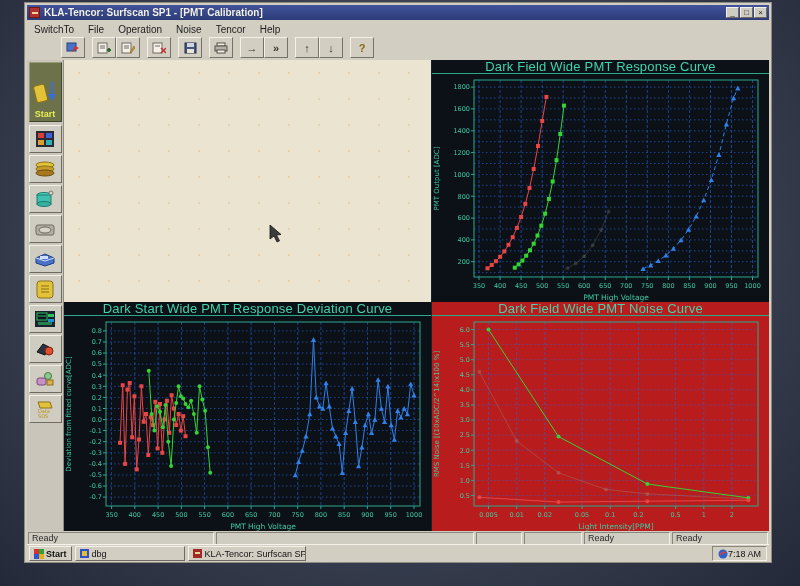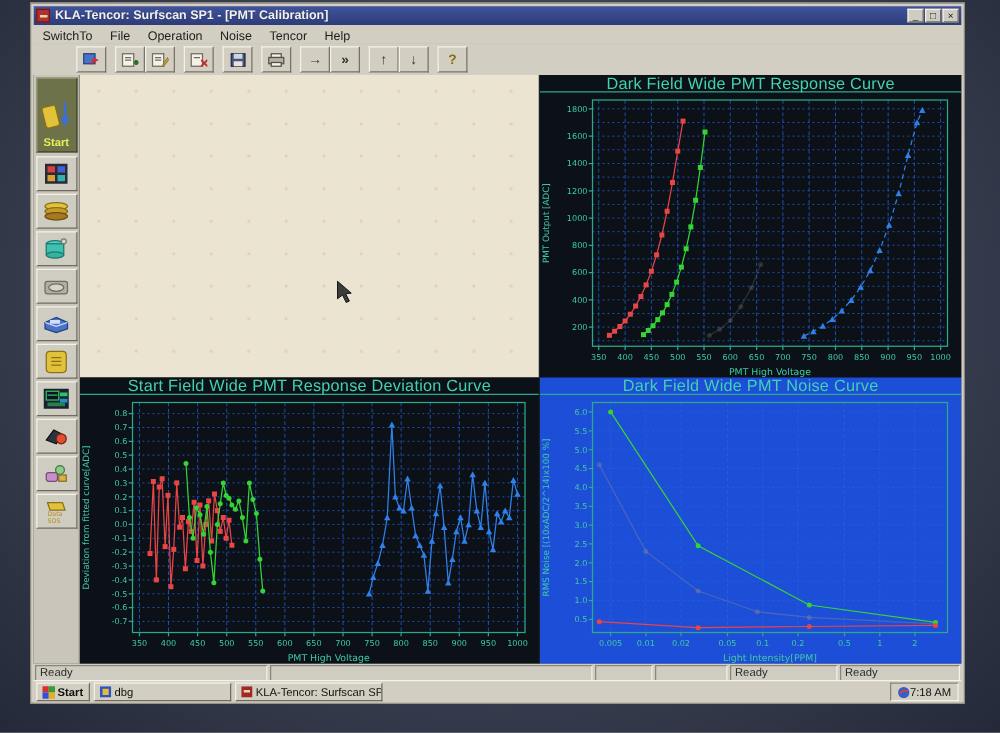--- a/index.html
+++ b/index.html
@@ -43,21 +43,21 @@
   .sbtn{width:33px;height:28px;margin:2px auto;background:#cfccc2;border:1px solid;
     border-color:#f4f1e8 #6f6b62 #6f6b62 #f4f1e8;box-sizing:border-box;
     display:flex;align-items:center;justify-content:center;}
   .content{position:absolute;left:37px;top:0;right:0;bottom:0;}
   .q{position:absolute;box-sizing:border-box;}
   .q-tl{left:0;top:0;width:368px;height:242px;background:#eae4d0;
     background-image:radial-gradient(circle,rgba(225,160,90,.30) 1px,transparent 1.5px);
     background-size:30px 26px;border-right:1px solid #1a2028;}
   .q-tr{left:368px;top:0;right:0;height:242px;background:#0c1118;}
   .q-bl{left:0;top:242px;width:368px;bottom:0;background:#0c1118;border-right:1px solid #1a2028;}
-  .q-br{left:368px;top:242px;right:0;bottom:0;background:#1d4ed8;}
+  .q-br{left:368px;top:242px;right:0;bottom:0;background:#b91c1c;}
   .chart-title{height:13px;line-height:13px;text-align:center;color:#41d3ab;font-size:13px;
     border-bottom:1px solid #2ba98d;letter-spacing:.2px;}
   .plot{position:absolute;left:0;right:0;top:13px;bottom:0;}
   .cursor{position:absolute;left:205px;top:164px;}
   
   .statusbar{position:absolute;left:2px;right:2px;top:528px;height:21px;background:#cfccc2;
     display:flex;gap:2px;padding:1px 1px 0 1px;box-sizing:border-box;}
   .spanel{border:1px solid;border-color:#8a867c #f4f1e8 #f4f1e8 #8a867c;box-sizing:border-box;
     font-size:9px;color:#2a2a2a;line-height:10px;padding-left:3px;overflow:hidden;}
   
@@ -406,21 +406,21 @@
                 <circle cx="135.4" cy="195.3" r="2" fill="#8a8a7a" opacity="0.25"></circle>
                 <circle cx="143.8" cy="190.4" r="2" fill="#8a8a7a" opacity="0.25"></circle>
                 <circle cx="152.2" cy="183.3" r="2" fill="#8a8a7a" opacity="0.25"></circle>
                 <circle cx="160.6" cy="172.3" r="2" fill="#8a8a7a" opacity="0.25"></circle>
                 <circle cx="169.1" cy="157.1" r="2" fill="#8a8a7a" opacity="0.25"></circle>
                 <circle cx="176.6" cy="138.5" r="2" fill="#8a8a7a" opacity="0.25"></circle>
               </svg></div>
         </div>
 
         <div class="q q-bl">
-          <div class="chart-title">Start Field Wide PMT Response Deviation Curve</div>
+          <div class="chart-title">Dark Start Wide PMT Response Deviation Curve</div>
           <div class="plot"><svg width="367" height="216" xmlns="http://www.w3.org/2000/svg" font-family="DejaVu Sans, sans-serif">
                 <line x1="47.6" y1="7" x2="47.6" y2="191" stroke="#2364dc" stroke-width="0.7" stroke-dasharray="3 2" opacity="0.85"></line>
                 <line x1="70.8" y1="7" x2="70.8" y2="191" stroke="#2364dc" stroke-width="0.7" stroke-dasharray="3 2" opacity="0.85"></line>
                 <line x1="94.1" y1="7" x2="94.1" y2="191" stroke="#2364dc" stroke-width="0.7" stroke-dasharray="3 2" opacity="0.85"></line>
                 <line x1="117.4" y1="7" x2="117.4" y2="191" stroke="#2364dc" stroke-width="0.7" stroke-dasharray="3 2" opacity="0.85"></line>
                 <line x1="140.6" y1="7" x2="140.6" y2="191" stroke="#2364dc" stroke-width="0.7" stroke-dasharray="3 2" opacity="0.85"></line>
                 <line x1="163.9" y1="7" x2="163.9" y2="191" stroke="#2364dc" stroke-width="0.7" stroke-dasharray="3 2" opacity="0.85"></line>
                 <line x1="187.1" y1="7" x2="187.1" y2="191" stroke="#2364dc" stroke-width="0.7" stroke-dasharray="3 2" opacity="0.85"></line>
                 <line x1="210.4" y1="7" x2="210.4" y2="191" stroke="#2364dc" stroke-width="0.7" stroke-dasharray="3 2" opacity="0.85"></line>
                 <line x1="233.7" y1="7" x2="233.7" y2="191" stroke="#2364dc" stroke-width="0.7" stroke-dasharray="3 2" opacity="0.85"></line>

